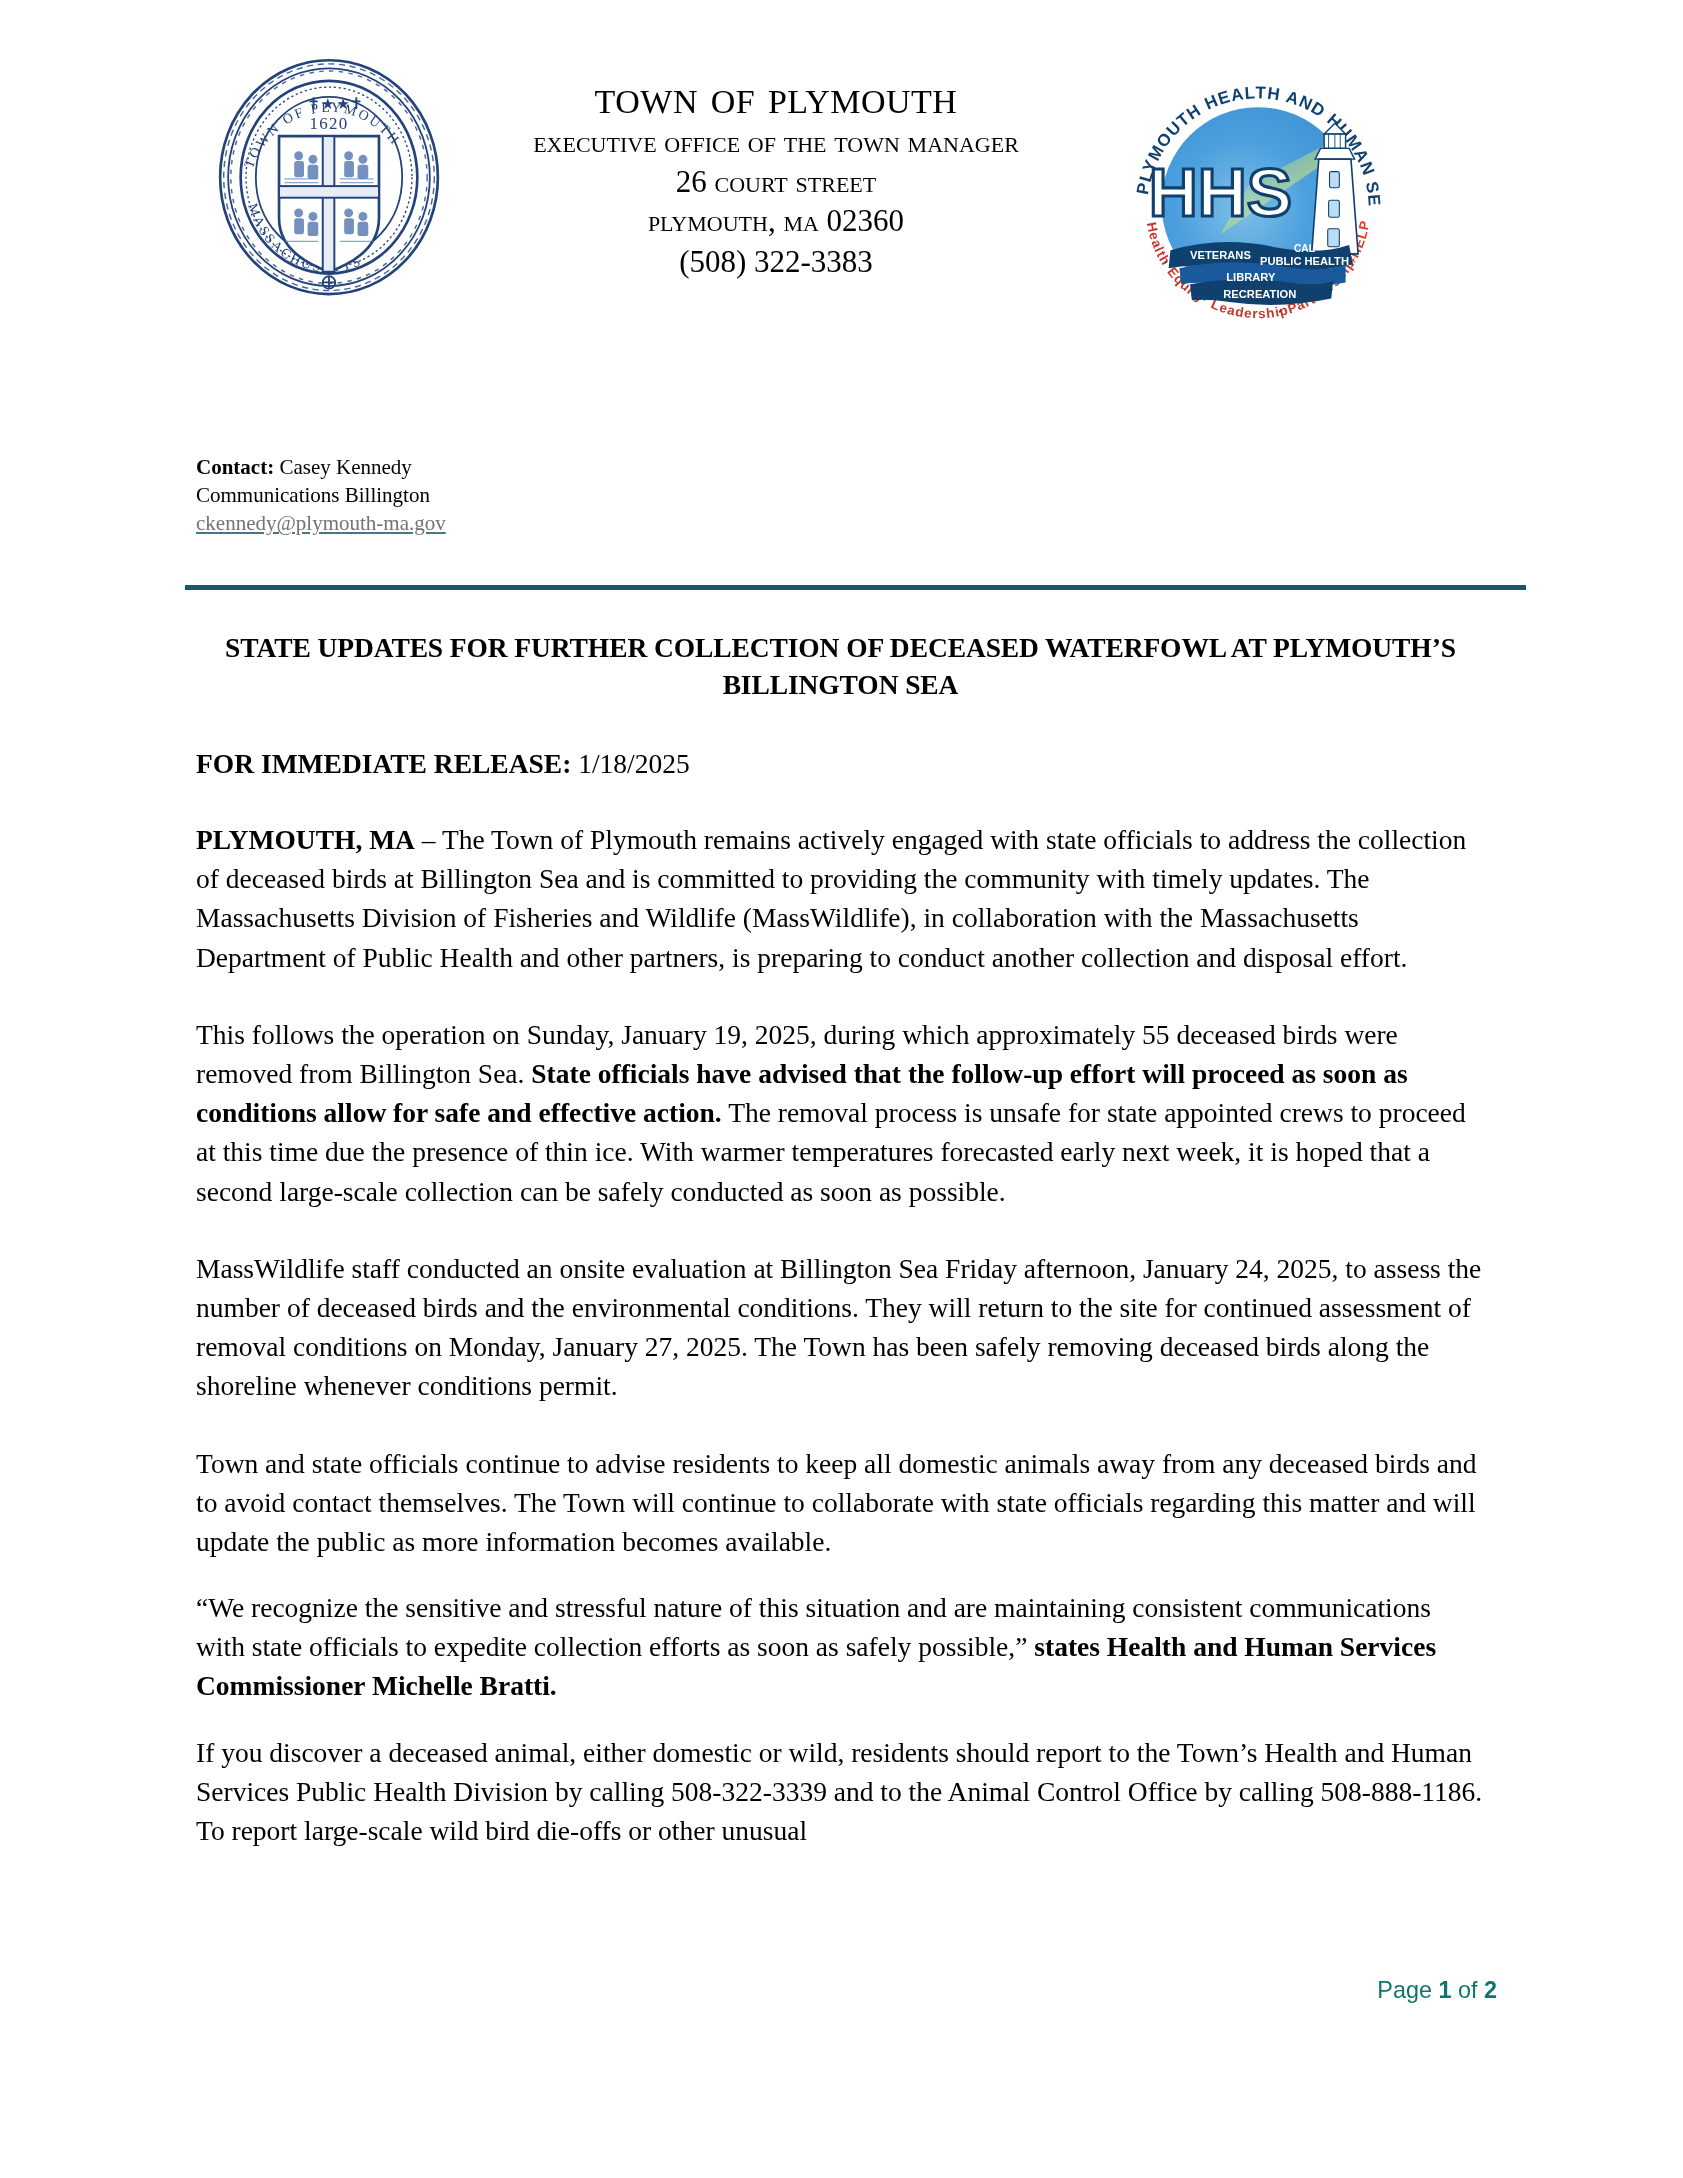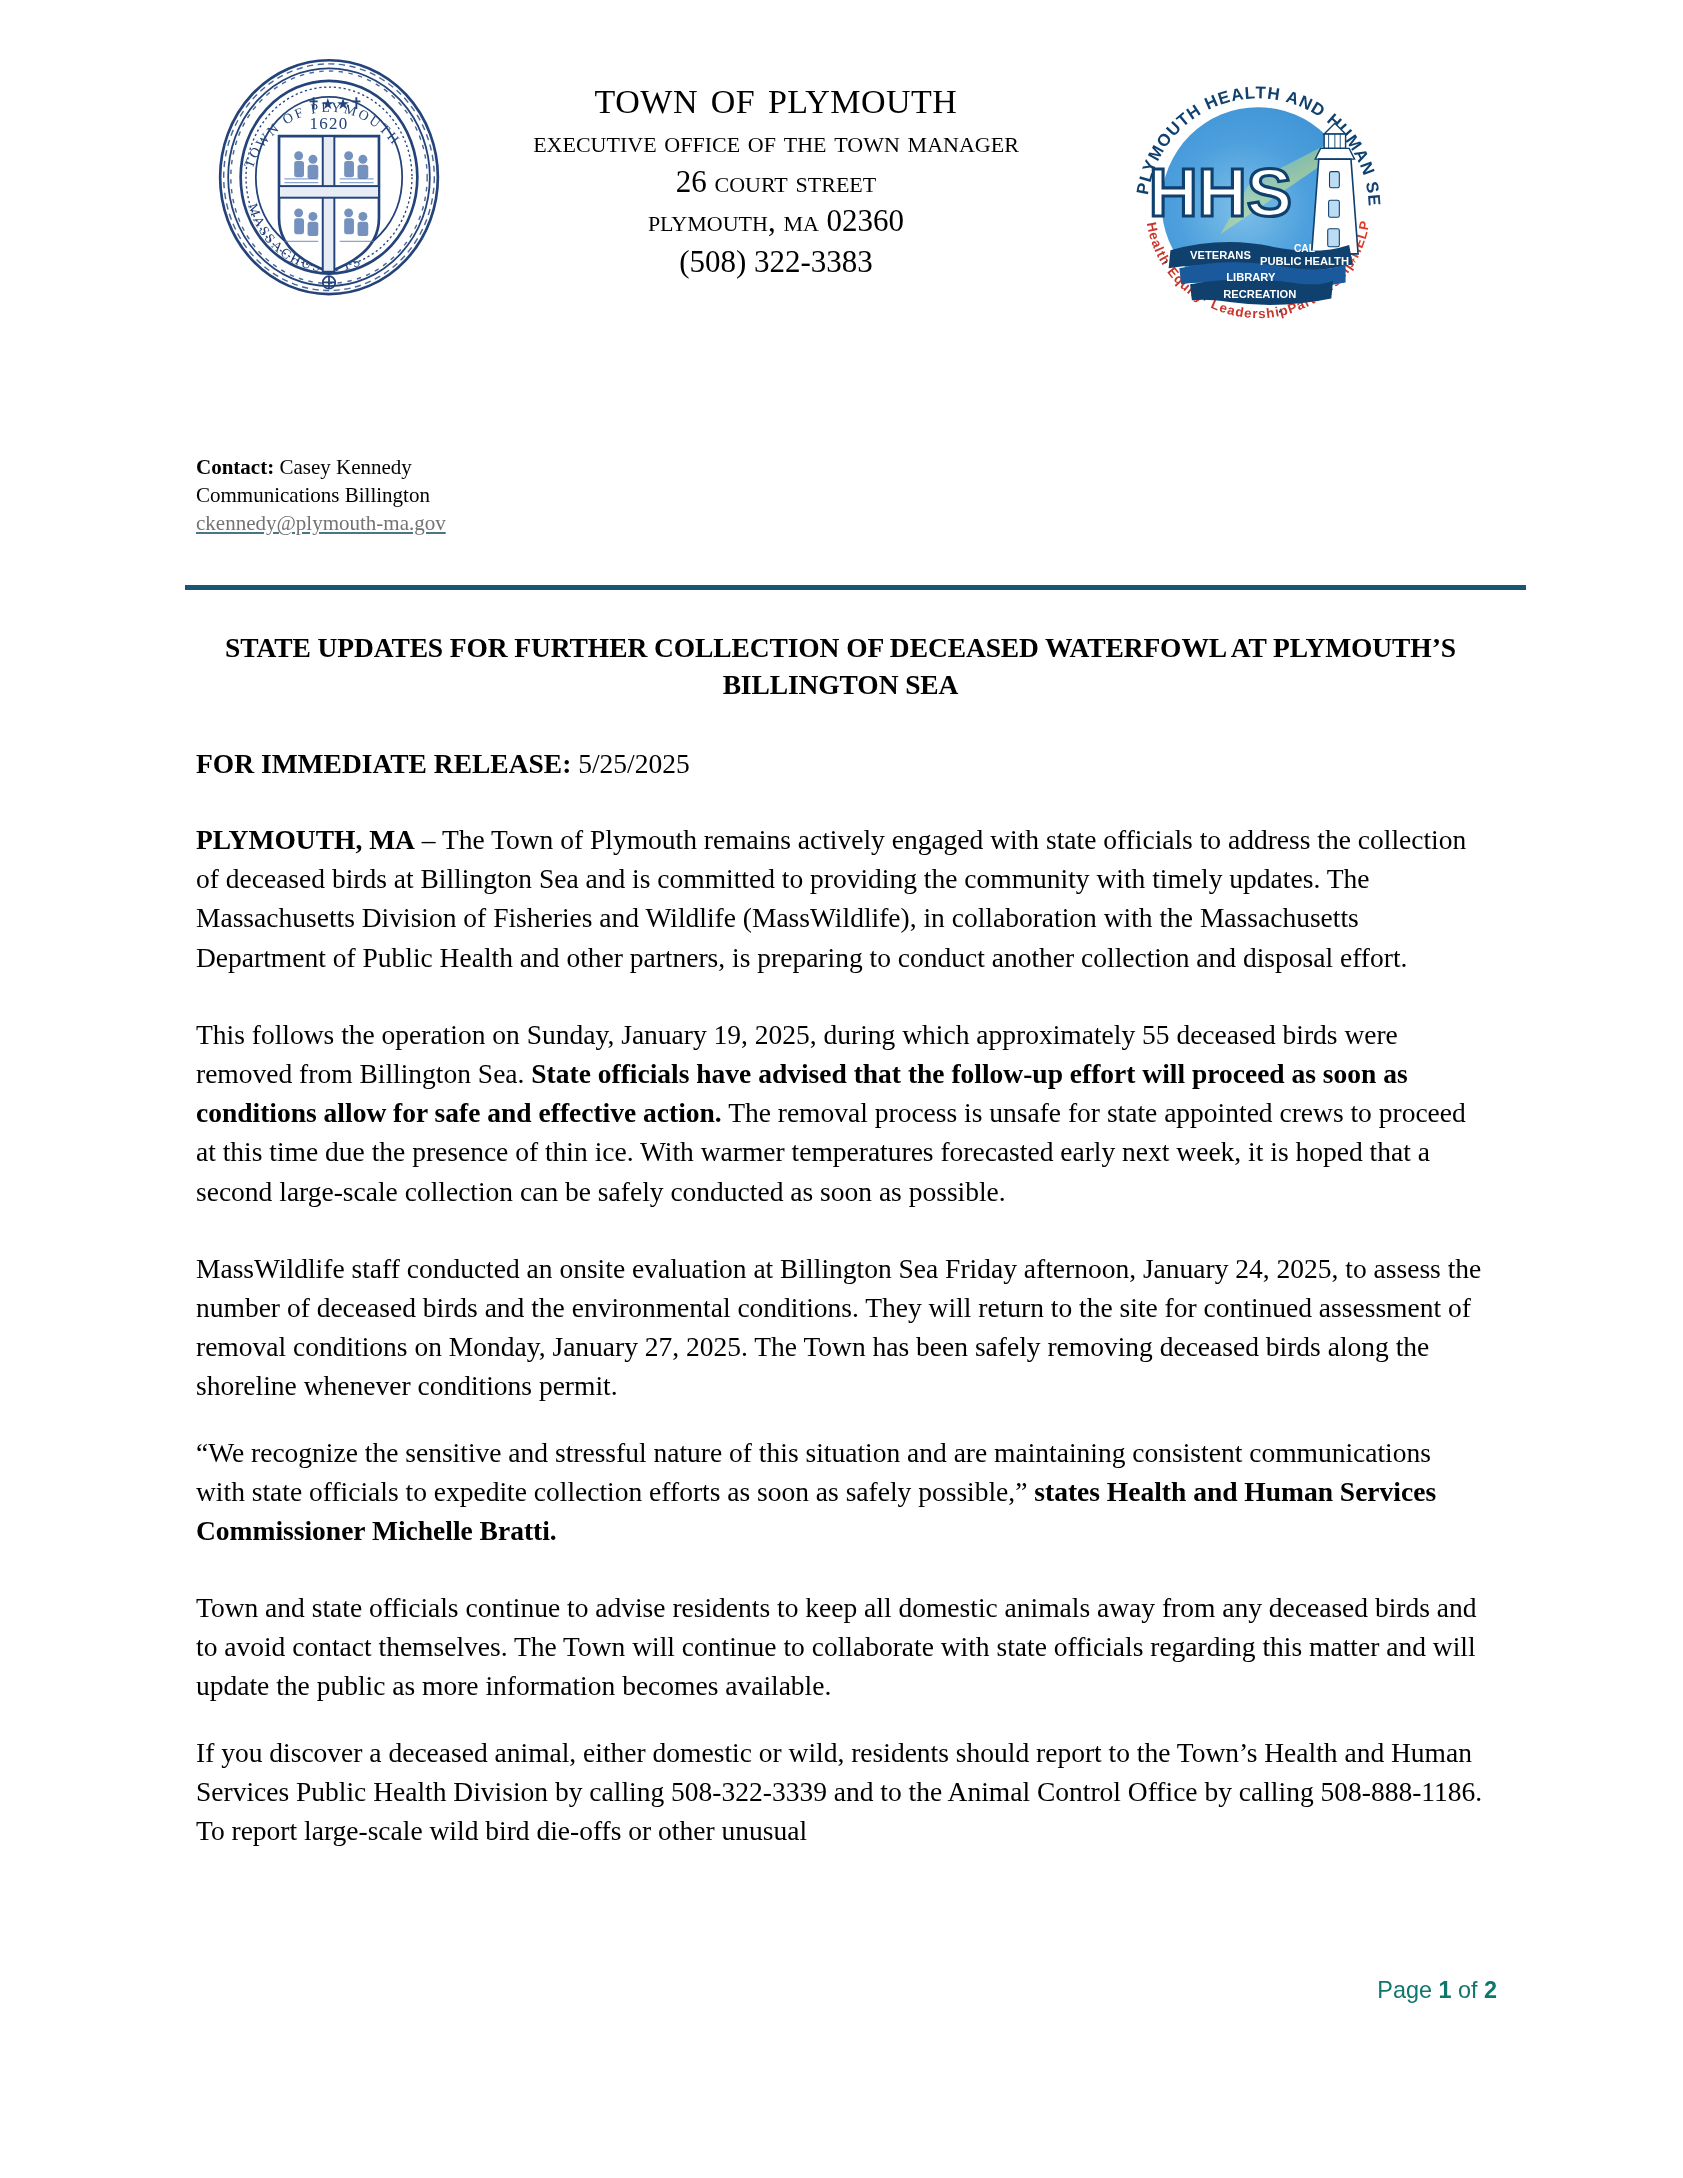--- a/index.html
+++ b/index.html
@@ -331,39 +331,39 @@
     </div>
   </div>
 
   <div class="rule"></div>
 
   <div class="body-wrap">
 
     <div class="headline">STATE UPDATES FOR FURTHER COLLECTION OF DECEASED WATERFOWL AT PLYMOUTH’S BILLINGTON SEA</div>
 
     <div class="fir">
-      <b>FOR IMMEDIATE RELEASE:</b><span> 5/25/2025</span>
+      <b>FOR IMMEDIATE RELEASE:</b><span> 1/18/2025</span>
     </div>
 
     <p class="para">
       <b>PLYMOUTH, MA</b><span> – The Town of Plymouth remains actively engaged with state officials to address the collection of deceased birds at Billington Sea and is committed to providing the community with timely updates. The Massachusetts Division of Fisheries and Wildlife (MassWildlife), in collaboration with the Massachusetts Department of Public Health and other partners, is preparing to conduct another collection and disposal effort.</span>
     </p>
 
     <p class="para">
       <span>This follows the operation on Sunday, January 19, 2025, during which approximately 55 deceased birds were removed from Billington Sea. </span><b>State officials have advised that the follow-up effort will proceed as soon as conditions allow for safe and effective action.</b><span> The removal process is unsafe for state appointed crews to proceed at this time due the presence of thin ice. With warmer temperatures forecasted early next week, it is hoped that a second large-scale collection can be safely conducted as soon as possible.</span>
     </p>
 
     <p class="para">MassWildlife staff conducted an onsite evaluation at Billington Sea Friday afternoon, January 24, 2025, to assess the number of deceased birds and the environmental conditions.  They will return to the site for continued assessment of removal conditions on Monday, January 27, 2025. The Town has been safely removing deceased birds along the shoreline whenever conditions permit.</p>
 
+    <p class="para">Town and state officials continue to advise residents to keep all domestic animals away from any deceased birds and to avoid contact themselves. The Town will continue to collaborate with state officials regarding this matter and will update the public as more information becomes available.</p>
+
     <p class="para tight">
       <span>“We recognize the sensitive and stressful nature of this situation and are maintaining consistent communications with state officials to expedite collection efforts as soon as safely possible,” </span><b>states Health and Human Services Commissioner Michelle Bratti.</b>
     </p>
 
-    <p class="para">Town and state officials continue to advise residents to keep all domestic animals away from any deceased birds and to avoid contact themselves. The Town will continue to collaborate with state officials regarding this matter and will update the public as more information becomes available.</p>
-
     <p class="para tight">If you discover a deceased animal, either domestic or wild, residents should report to the Town’s Health and Human Services Public Health Division by calling 508-322-3339 and to the Animal Control Office by calling 508-888-1186. To report large-scale wild bird die-offs or other unusual</p>
   </div>
 
   <div class="footer">
     <span>Page </span><b>1</b><span> of </span><b>2</b>
   </div>
 
 </div>
 
 

